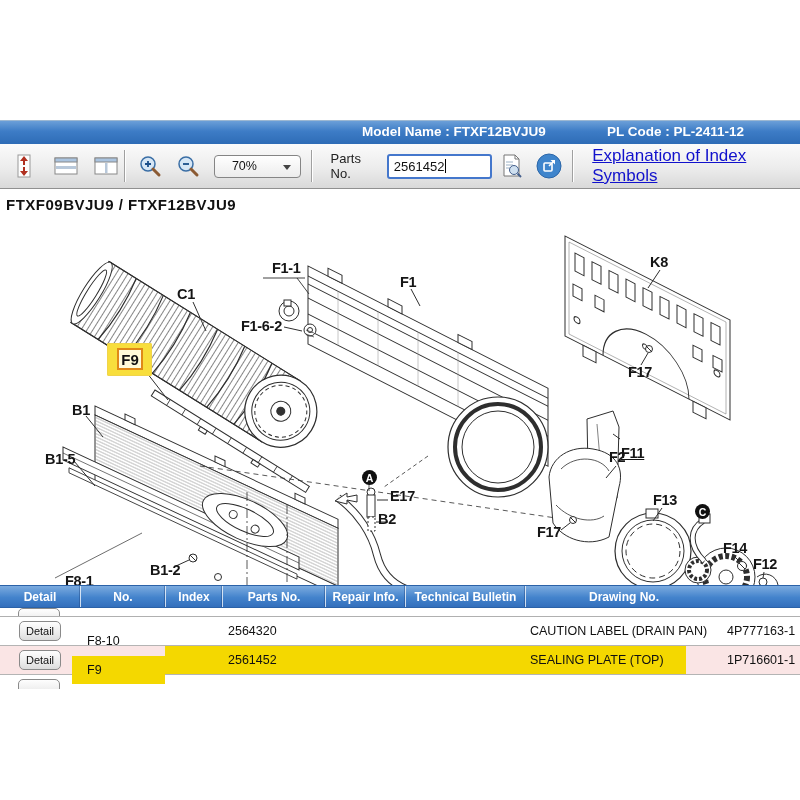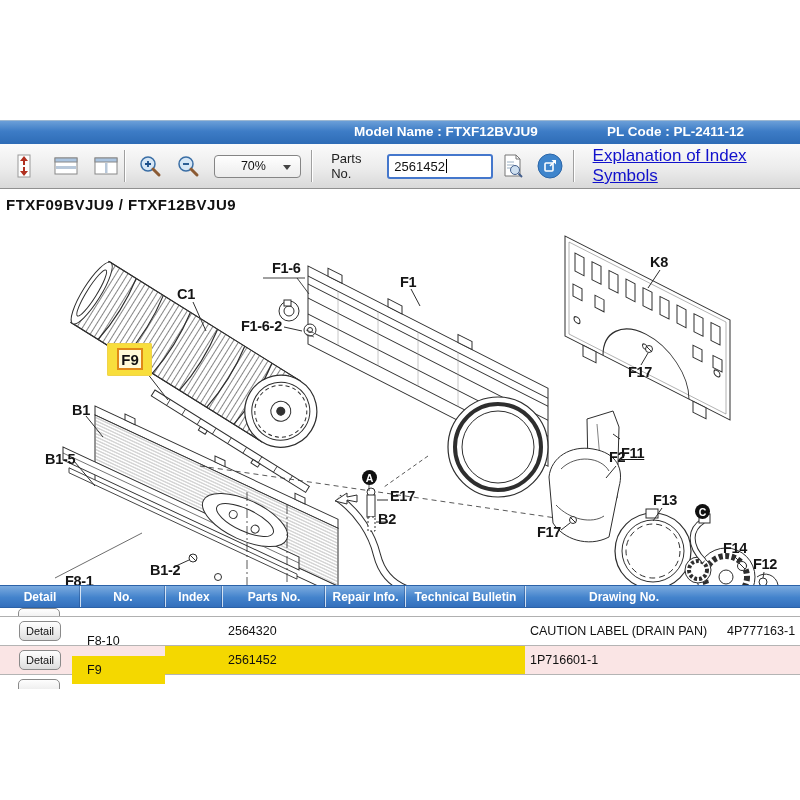--- a/index.html
+++ b/index.html
@@ -3,31 +3,31 @@
 <meta charset="utf-8">
 <style>
   html,body{margin:0;padding:0;background:#fff;}
   .page{position:relative;width:800px;height:800px;overflow:hidden;background:#fff;
         font-family:"Liberation Sans",sans-serif;color:#111;}
   
   .model-bar{position:absolute;left:0;top:120px;width:800px;height:23px;
     background:linear-gradient(180deg,#6b9fd8 0%,#3d7cc6 45%,#2e6cb6 100%);
     border-top:1px solid #9db8d2;border-bottom:1px solid #1d5598;}
   .model-bar span{position:absolute;top:3px;font-size:13.5px;font-weight:bold;color:#fff;white-space:nowrap;}
-  .model-name{left:354px;}
+  .model-name{left:362px;}
   .pl-code{left:607px;}
   
   .toolbar{position:absolute;left:0;top:144px;width:800px;height:44px;
     background:linear-gradient(180deg,#fbfbfb 0%,#ececec 55%,#d9d9d9 100%);
     border-bottom:1px solid #909090;display:flex;align-items:center;}
   .tbtn{display:flex;align-items:center;justify-content:center;cursor:pointer;}
   .vsep{width:1px;height:32px;background:#a0a0a0;border-right:1px solid #fff;margin:0 6px;}
   .zoom-select{margin-left:14px;width:92px;height:23px;border:1px solid #858585;border-radius:4px;
     background:linear-gradient(180deg,#fff,#ececec);position:relative;font-size:12.5px;
-    display:flex;align-items:center;padding-left:26px;box-sizing:border-box;}
+    display:flex;align-items:center;padding-left:17px;box-sizing:border-box;}
   .zoom-select .chev{position:absolute;right:9px;top:9px;width:0;height:0;
     border-left:4.5px solid transparent;border-right:4.5px solid transparent;border-top:5px solid #444;}
   .parts-no-label{margin-left:12px;font-size:13px;color:#222;}
   .parts-input{margin-left:6px;width:104px;height:21px;border:2px solid #4477cc;border-radius:3px;
     background:#fff;font-size:13px;display:flex;align-items:center;padding-left:5px;box-sizing:content-box;}
   .caret{display:inline-block;width:1px;height:14px;background:#000;margin-left:1px;}
   .idx-link{margin-left:12px;font-size:17px;color:#1111cc;text-decoration:underline;cursor:pointer;}
   
   .fig-title{position:absolute;left:6px;top:196px;font-size:15px;font-weight:bold;letter-spacing:.5px;}
   .diagram-svg{position:absolute;left:0;top:0;z-index:1;}
@@ -298,21 +298,21 @@
       </svg>
     </div>
     <div class="vsep" style="margin-left:10px"></div>
     <a class="idx-link">Explanation of Index Symbols</a>
   </div>
 
   <div class="fig-title">FTXF09BVJU9 / FTXF12BVJU9</div>
 
   <div class="labels-layer">
       <div class="dlabel" style="left: 177px; top: 286px;">C1</div>
-      <div class="dlabel" style="left: 272px; top: 260px;">F1-6</div>
+      <div class="dlabel" style="left: 272px; top: 260px;">F1-1</div>
       <div class="dlabel" style="left: 241px; top: 318px;">F1-6-2</div>
       <div class="dlabel" style="left: 400px; top: 274px;">F1</div>
       <div class="dlabel" style="left: 650px; top: 254px;">K8</div>
       <div class="dlabel" style="left: 628px; top: 364px;">F17</div>
       <div class="dlabel" style="left: 72px; top: 402px;">B1</div>
       <div class="dlabel" style="left: 45px; top: 451px;">B1-5</div>
       <div class="dlabel" style="left: 390px; top: 488px;">E17</div>
       <div class="dlabel" style="left: 378px; top: 511px;">B2</div>
       <div class="dlabel" style="left: 150px; top: 562px;">B1-2</div>
       <div class="dlabel" style="left: 65px; top: 573px;">F8-1</div>
@@ -357,20 +357,21 @@
         </div>
         <div class="trow hl-row">
           <div class="tcell c-detail">
             <button class="detail-btn">Detail</button>
           </div>
           <div class="tcell c-no hl-cell">F9</div>
           <div class="tcell c-index hl-cell"></div>
           <div class="tcell c-parts hl-cell">2561452</div>
           <div class="tcell c-repair hl-cell"></div>
           <div class="tcell c-bulletin hl-cell"></div>
+          <div class="tcell c-name hl-cell">SEALING PLATE (TOP)</div>
           <div class="tcell c-drawing">1P716601-1</div>
         </div>
       </div>
     <div class="partial-bottom">
       <button class="detail-btn">&nbsp;</button>
     </div>
   </div>
 
 </div>
 

